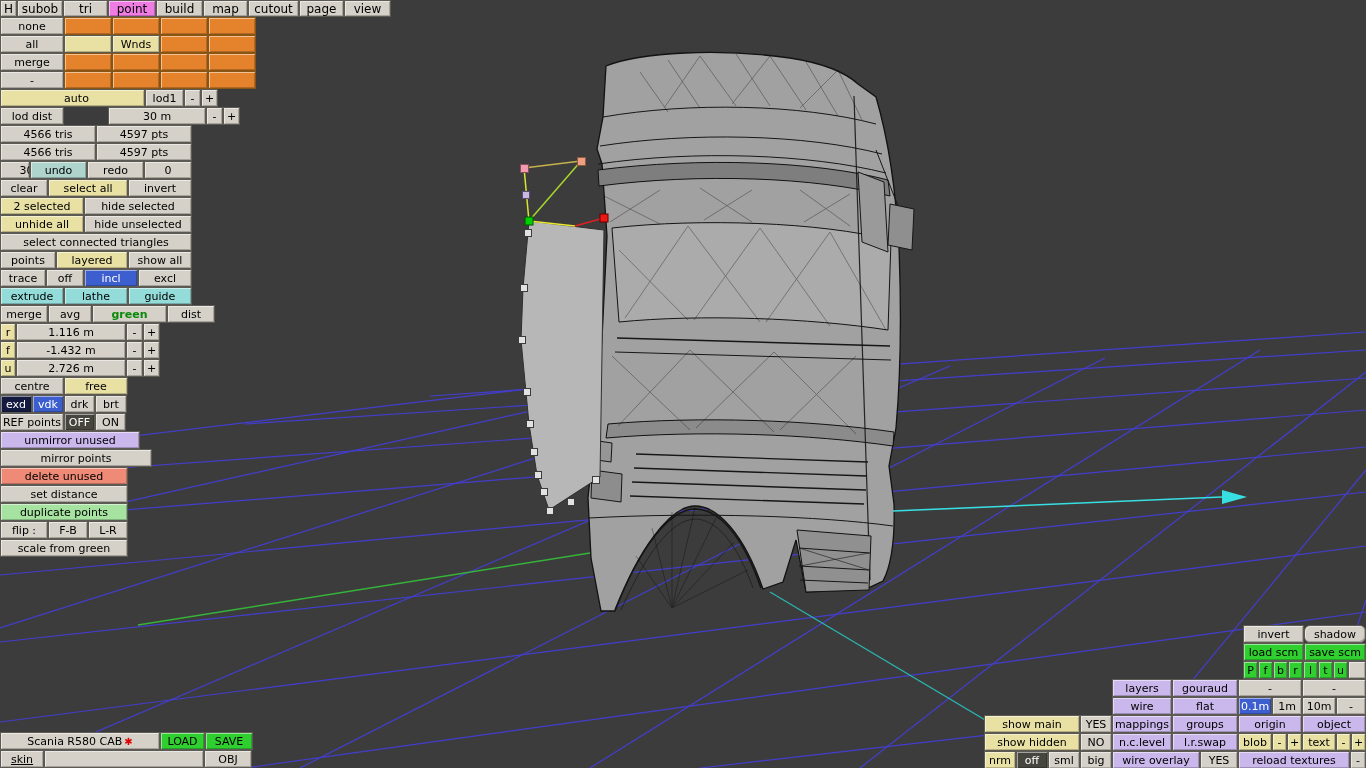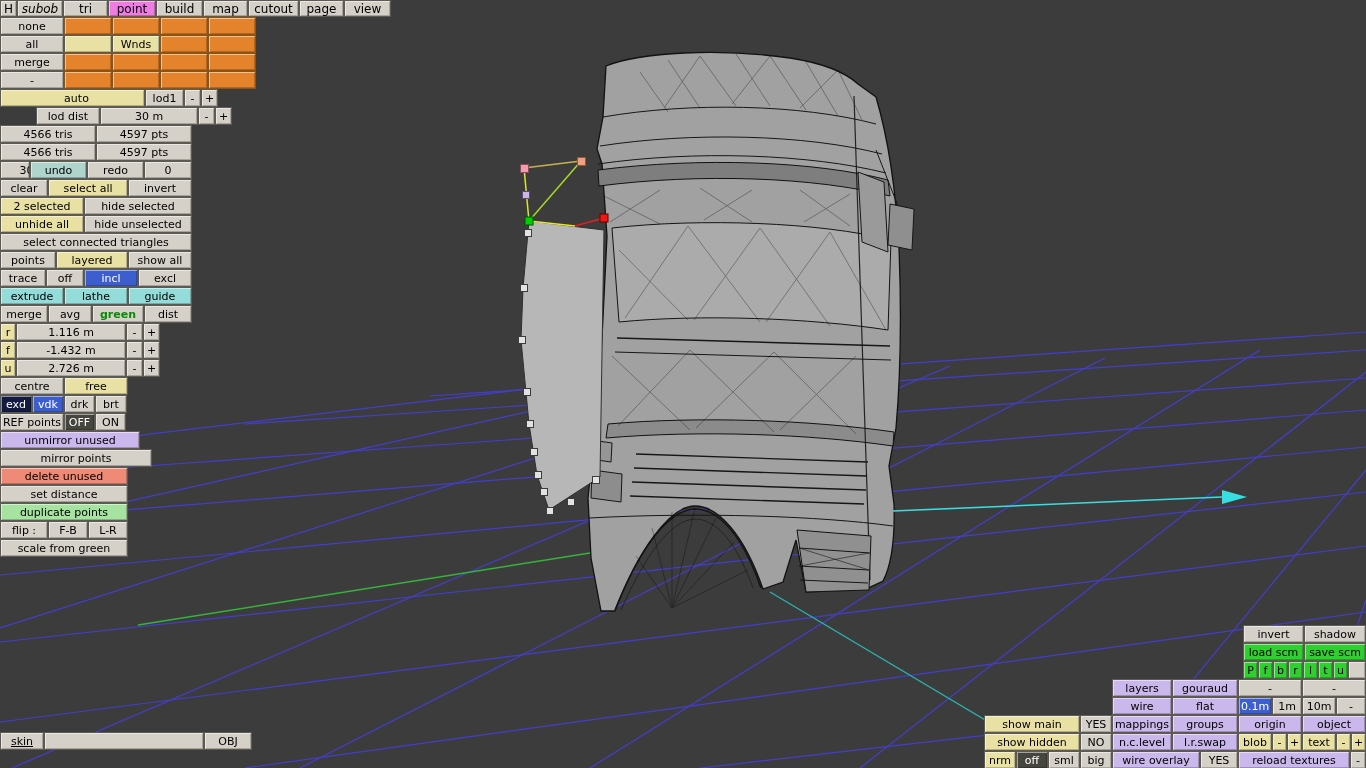--- a/index.html
+++ b/index.html
@@ -184,21 +184,21 @@
     <rect x="520.5" y="164.5" width="8" height="8" fill="#f29bb0" stroke="#8a4a5a"></rect>
     <rect x="577.5" y="157.5" width="8" height="8" fill="#efa084" stroke="#8a5a3a"></rect>
     <rect x="522.5" y="191.5" width="7" height="7" fill="#c9b9e2" stroke="#5a4a7a"></rect>
     <rect x="525" y="217" width="8" height="8" fill="#00cf00" stroke="#005500"></rect>
     <rect x="600" y="214" width="8" height="8" fill="#ef1616" stroke="#660000"></rect>
   </g>
 </svg>
 
 <div id="menubar">
     <div class="cell menu" style="width: 17px;">H</div>
-    <div class="cell menu" style="width: 46px; font-style: italic;">subob</div>
+    <div class="cell menu" style="width: 46px;">subob</div>
     <div class="cell menu" style="width: 45px;">tri</div>
     <div class="cell menu v-pink" style="width: 48px;">point</div>
     <div class="cell menu" style="width: 47px;">build</div>
     <div class="cell menu" style="width: 45px;">map</div>
     <div class="cell menu" style="width: 51px;">cutout</div>
     <div class="cell menu" style="width: 45px;">page</div>
     <div class="cell menu" style="width: 47px;">view</div>
   </div>
 <div id="subob-panel">
     <div class="row">
@@ -231,22 +231,22 @@
     </div>
   </div>
 <div id="left-panel">
     <div class="row">
       <div class="cell v-khaki" style="width: 145px; padding-left: 8px;">auto</div>
       <div class="cell" style="width: 39px;">lod1</div>
       <div class="cell" style="width: 17px;">-</div>
       <div class="cell" style="width: 17px;">+</div>
     </div>
     <div class="row">
-      <div class="cell" style="width: 64px; margin-left: 36px;">lod dist</div>
-      <div class="cell" style="width: 98px;">30 m</div>
+      <div class="cell" style="width: 64px;">lod dist</div>
+      <div class="cell" style="width: 98px; margin-left: 44px;">30 m</div>
       <div class="cell" style="width: 17px;">-</div>
       <div class="cell" style="width: 17px;">+</div>
     </div>
     <div class="row">
       <div class="cell" style="width: 96px;">4566 tris</div>
       <div class="cell" style="width: 96px;">4597 pts</div>
     </div>
     <div class="row">
       <div class="cell" style="width: 96px;">4566 tris</div>
       <div class="cell" style="width: 96px;">4597 pts</div>
@@ -285,21 +285,21 @@
       <div class="cell" style="width: 54px;">excl</div>
     </div>
     <div class="row">
       <div class="cell v-cyan" style="width: 64px;">extrude</div>
       <div class="cell v-cyan" style="width: 64px;">lathe</div>
       <div class="cell v-cyan" style="width: 64px;">guide</div>
     </div>
     <div class="row">
       <div class="cell" style="width: 48px;">merge</div>
       <div class="cell" style="width: 44px;">avg</div>
-      <div class="cell v-greentext" style="width: 52px;">green</div>
+      <div class="cell v-greentext" style="width: 75px;">green</div>
       <div class="cell" style="width: 48px;">dist</div>
     </div>
     <div class="row">
       <div class="cell v-khaki" style="width: 16px;">r</div>
       <div class="cell" style="width: 110px;">1.116 m</div>
       <div class="cell" style="width: 17px;">-</div>
       <div class="cell" style="width: 17px;">+</div>
     </div>
     <div class="row">
       <div class="cell v-khaki" style="width: 16px;">f</div>
@@ -347,29 +347,37 @@
       <div class="cell" style="width: 48px;">flip :</div>
       <div class="cell" style="width: 40px;">F-B</div>
       <div class="cell" style="width: 40px;">L-R</div>
     </div>
     <div class="row">
       <div class="cell" style="width: 128px;">scale from green</div>
     </div>
   </div>
 <div id="bottom-left">
     <div class="row">
+      <div class="cell v-model" style="width: 160px;">
+        <span>Scania R580 CAB</span>
+        <span class="star">✱</span>
+      </div>
+      <div class="cell v-green" style="width: 45px;">LOAD</div>
+      <div class="cell v-green" style="width: 48px;">SAVE</div>
+    </div>
+    <div class="row">
       <div class="cell" style="width: 44px; text-decoration: underline;">skin</div>
       <div class="cell" style="width: 160px;"></div>
       <div class="cell" style="width: 48px;">OBJ</div>
     </div>
   </div>
 <div id="right-panels">
     <div class="row abs" style="left: 1243px; top: 625px;">
       <div class="cell" style="width: 61px;">invert</div>
-      <div class="cell" style="width: 62px;">shadow</div>
+      <div class="cell" style="width: 62px; border-radius: 6px;">shadow</div>
     </div>
     <div class="row abs" style="left: 1243px; top: 643px;">
       <div class="cell v-green" style="width: 61px;">load scm</div>
       <div class="cell v-green" style="width: 62px;">save scm</div>
     </div>
     <div class="row abs" style="left: 1243px; top: 661px;">
       <div class="cell v-green" style="width: 15px;">P</div>
       <div class="cell v-green" style="width: 15px;">f</div>
       <div class="cell v-green" style="width: 15px;">b</div>
       <div class="cell v-green" style="width: 15px;">r</div>

